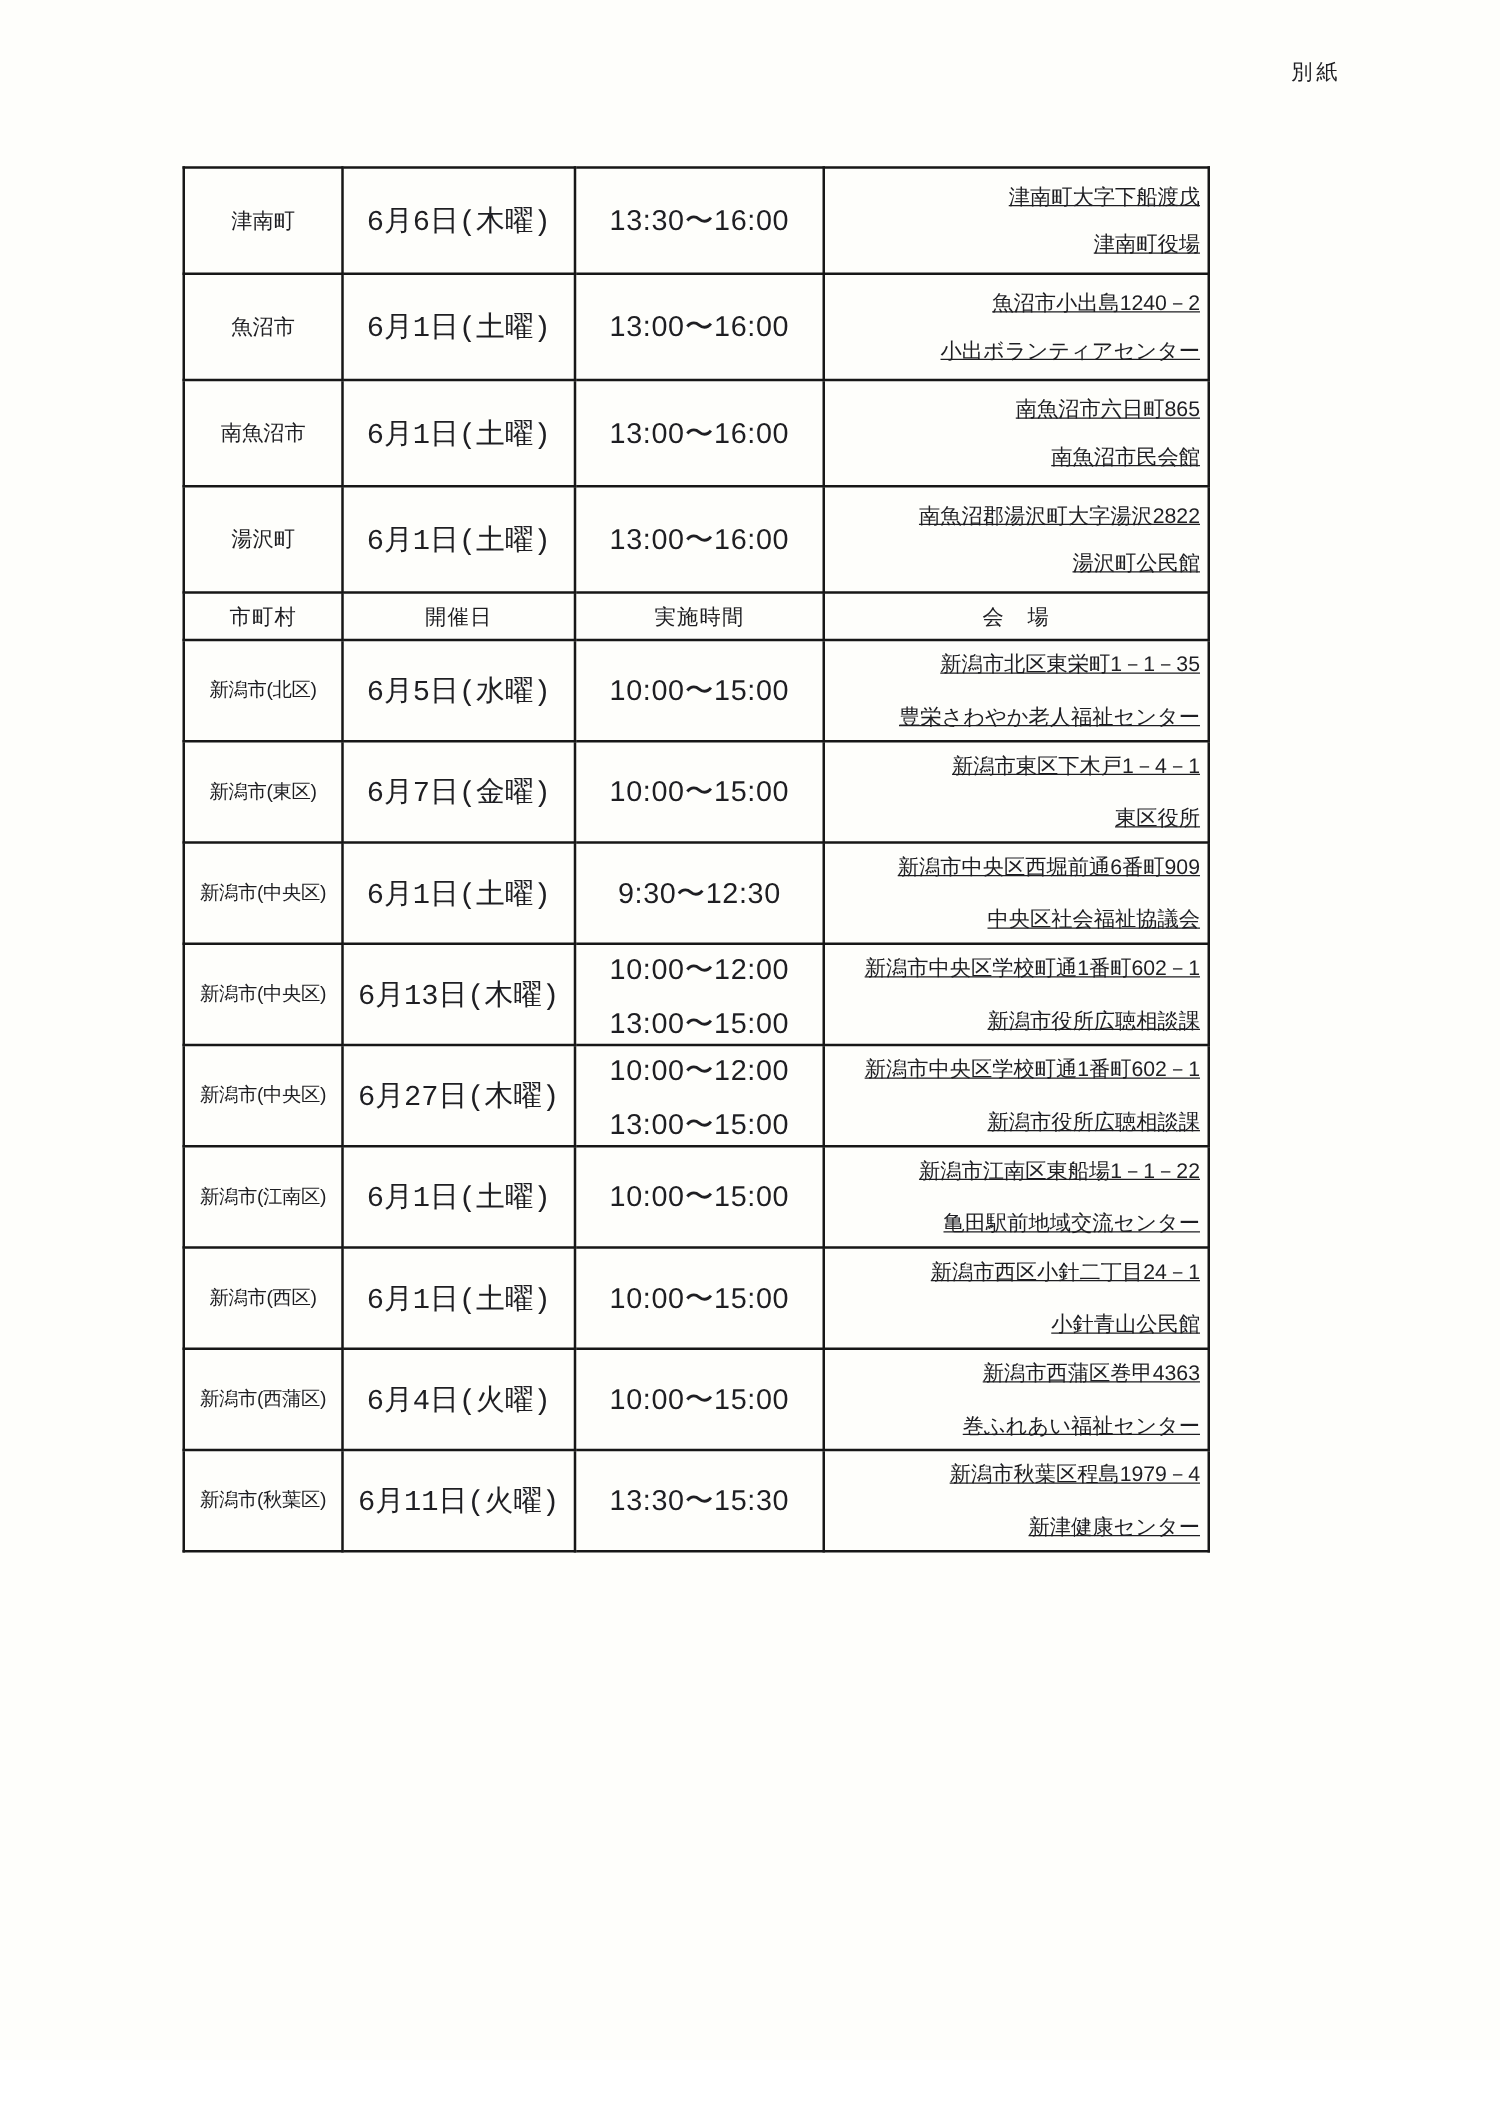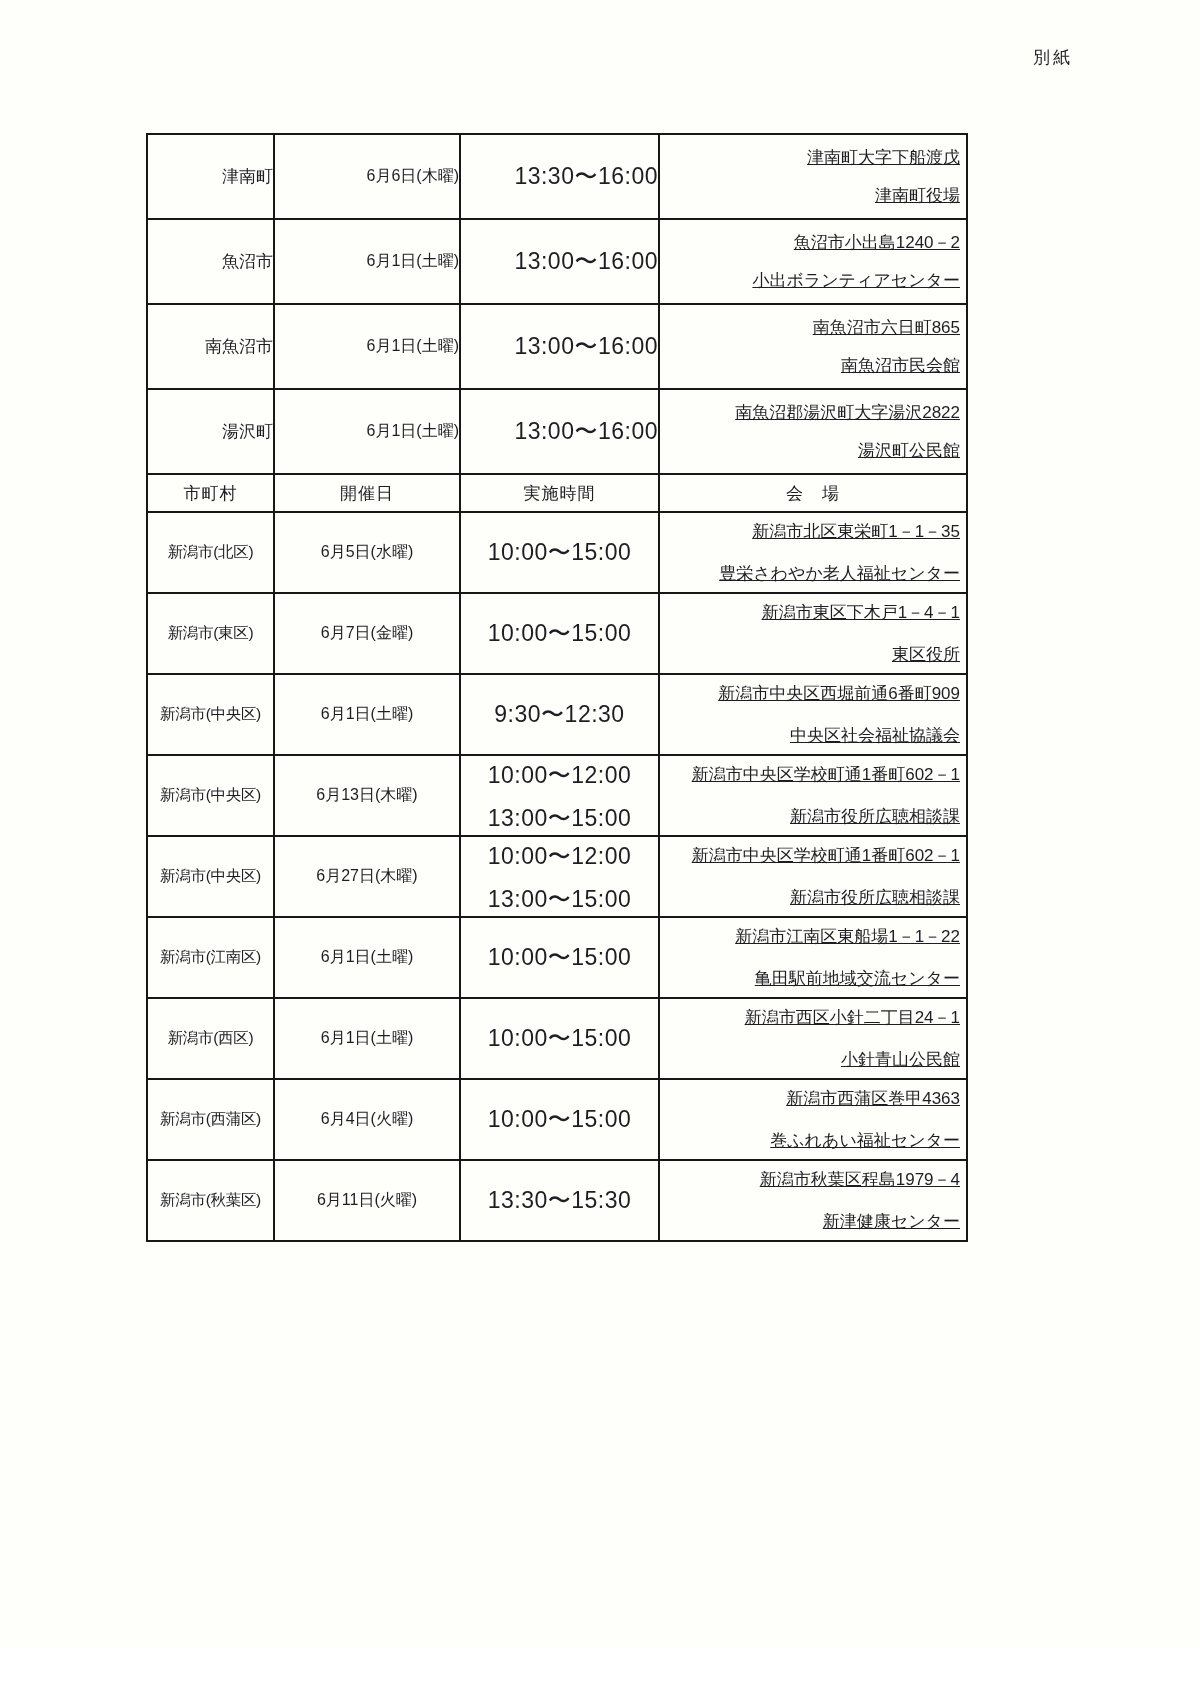--- a/index.html
+++ b/index.html
@@ -15,28 +15,28 @@
     position:absolute; top:46px; left:1033px;
     font-size:17px; letter-spacing:3px;
   }
   table.schedule {
     position:absolute; left:146px; top:133px;
     width:820px;
     border-collapse:collapse; table-layout:fixed;
   }
   td { border:2px solid #171717; padding:0; vertical-align:middle; }
   .cell { display:flex; flex-direction:column; justify-content:center; align-items:center; box-sizing:border-box; }
-  .r-top .cell   { height:83px;align-items:flex-end; }
+  .r-top .cell   { height:83px; }
   .r-data .cell  { height:79px;gap:12px; }
   .r-head .cell  { height:36px; }
   .cell.venue { align-items:flex-end; justify-content:space-around; padding:4px 6px 4px 9px;text-decoration:underline; }
   .cell.times-double { justify-content:space-around; padding:4px 0; }
   .muni  { font-size:17px; white-space:nowrap; }
   .r-data .muni { font-size:15.5px; letter-spacing:-0.3px; }
-  .date  { font-size:16px; white-space:nowrap; }
+  .date  { font-size:23px; white-space:nowrap;font-family:Liberation Mono, monospace; }
   .time  { font-size:23px; letter-spacing:0.5px; white-space:nowrap; }
   .venue-line { font-size:17px; white-space:nowrap; }
   .col-head { font-size:17px; letter-spacing:1px; }
   .section-cell {
     box-sizing:border-box; height:73px;
     display:flex; flex-direction:column; justify-content:space-around;
     padding:6px 8px 8px 8px;
   }
   .section-line { font-size:17px; letter-spacing:0.3px; white-space:nowrap; }
   .section-line.l2 { padding-left:14px; }

